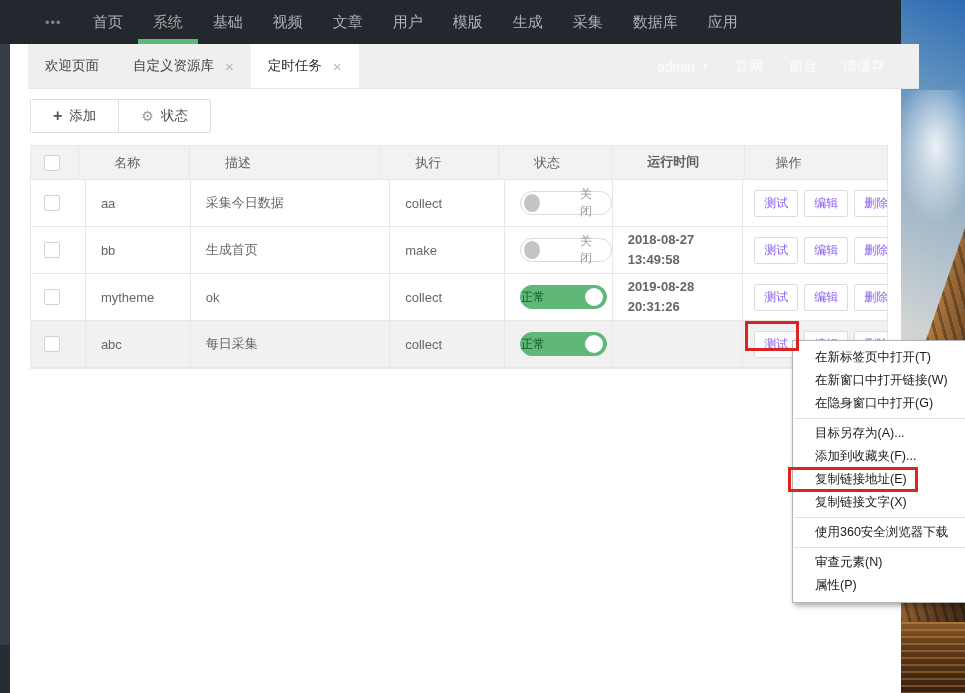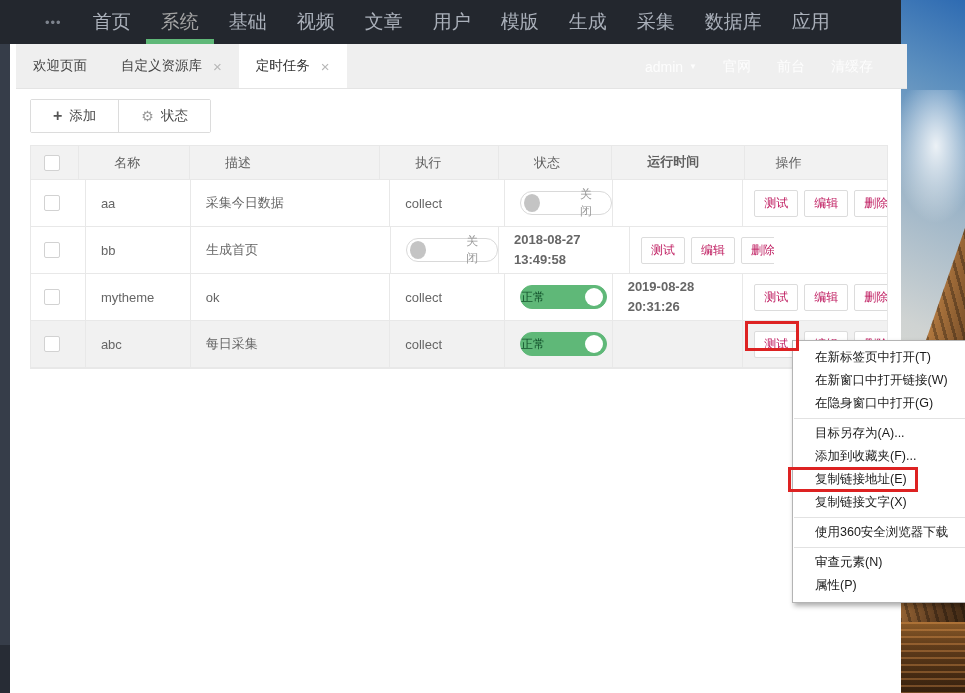--- a/index.html
+++ b/index.html
@@ -27,31 +27,31 @@
   
   .browser { position:absolute; left:0; top:0; width:901px; height:693px; background:#fff; z-index:2; }
 
   
   .topnav { position:absolute; left:0; top:0; width:901px; height:44px; background:#23272e;
     display:flex; align-items:stretch; }
   .nav-more { align-self:center; margin-left:45px; color:#7d838d; font-size:13px; letter-spacing:1px;
     cursor:pointer; }
   .nav-items { display:flex; margin-left:16px; }
   .nav-item { position:relative; display:flex; align-items:center; padding:0 15px; color:#aab0ba;
-    font-size:19px; cursor:pointer; }
+    font-size:15px; cursor:pointer; }
   .nav-item.active { color:#a3a3a3;text-align:center; }
   .nav-item.active::after { content:""; position:absolute; left:0; bottom:0; width:100%; height:5px;
     background:#5FB878; }
 
   
   .leftstrip { position:absolute; left:0; top:44px; width:10px; height:649px; background:#363d49; }
   .leftstrip::after { content:""; position:absolute; left:0; bottom:0; width:10px; height:48px; background:#272c35; }
 
   
-  .tabbar { position:absolute; left:16px; top:44px; width:891px; height:45px; background:#efefef;
+  .tabbar { position:absolute; left:28px; top:44px; width:891px; height:45px; background:#efefef;
     display:flex; align-items:stretch; border-bottom:1px solid #e4e4e4; }
   .tab { display:flex; align-items:center; padding:0 17px; font-size:13.5px; color:#444; cursor:pointer; }
   .tab .x { margin-left:11px; color:#b6b6b6; font-size:15px; line-height:1; cursor:pointer; }
   .tab.active { background:#fff; color:#333; }
   .userlinks { position:absolute; right:34px; top:0; height:45px; display:flex; align-items:center;
     gap:26px; color:#fdfdfd; font-size:14px; }
   .userlinks .ul-item { display:flex; align-items:center; gap:6px; cursor:pointer; white-space:nowrap; }
   .userlinks .caret { font-size:8px; }
 
   
@@ -89,21 +89,21 @@
     font-size:12px; cursor:pointer;gap:35px; }
   .toggle[data-state="off"] { border:1px solid #d9d9d9; background:#fff; color:#999; padding-right:9px; }
   .toggle[data-state="off"] .knob { width:18px; height:18px; border-radius:50%; background:#c4c4c4;
     margin:0 5px 0 3px; }
   .toggle[data-state="on"] { flex-direction:row-reverse; background:#5FB878; color:#14532d; 
     border:1px solid #5FB878; }
   .toggle[data-state="on"] .knob { width:18px; height:18px; border-radius:50%; background:#fff;
     margin:0 3px 0 5px; }
 
   .act-btn { display:inline-block; padding:4px 9px; border:1px solid #dcdcdc; border-radius:2px;
-    background:#fff; color:#be185d; font-size:12px; margin-right:6px; cursor:pointer; white-space:nowrap; }
+    background:#fff; color:#8b5cf6; font-size:12px; margin-right:6px; cursor:pointer; white-space:nowrap; }
 
   
   .context-menu { position:absolute; left:792px; top:340px; width:192px; background:#fff;
     border:1px solid #b4b4b4; box-shadow:2px 3px 5px rgba(0,0,0,.32); padding:5px 0; z-index:50; }
   .cm-item { position:relative; height:23px; line-height:23px; padding-left:22px; font-size:12.5px;
     color:#1a1a1a; cursor:pointer; white-space:nowrap; }
   .cm-sep { height:1px; background:#e2e2e2; margin:3px 1px; }
 
   
   .redbox-test { position:absolute; left:745px; top:321px; width:54px; height:30px;
@@ -215,20 +215,21 @@
             <span class="act-btn">删除</span>
           </div>
         </div>
 
         <div class="trow tbody-row">
           <div class="cell c0">
               <span class="checkbox"></span>
             </div>
           <div class="cell c1">bb</div>
           <div class="cell c2">生成首页</div>
+          <div class="cell c3">make</div>
           <div class="cell c4">
             <span class="toggle" data-state="off">
               <span class="knob"></span>
               <span>关闭</span>
             </span>
           </div>
           <div class="cell c5">2018-08-27
 13:49:58</div>
           <div class="cell c6">
             <span class="act-btn">测试</span>

